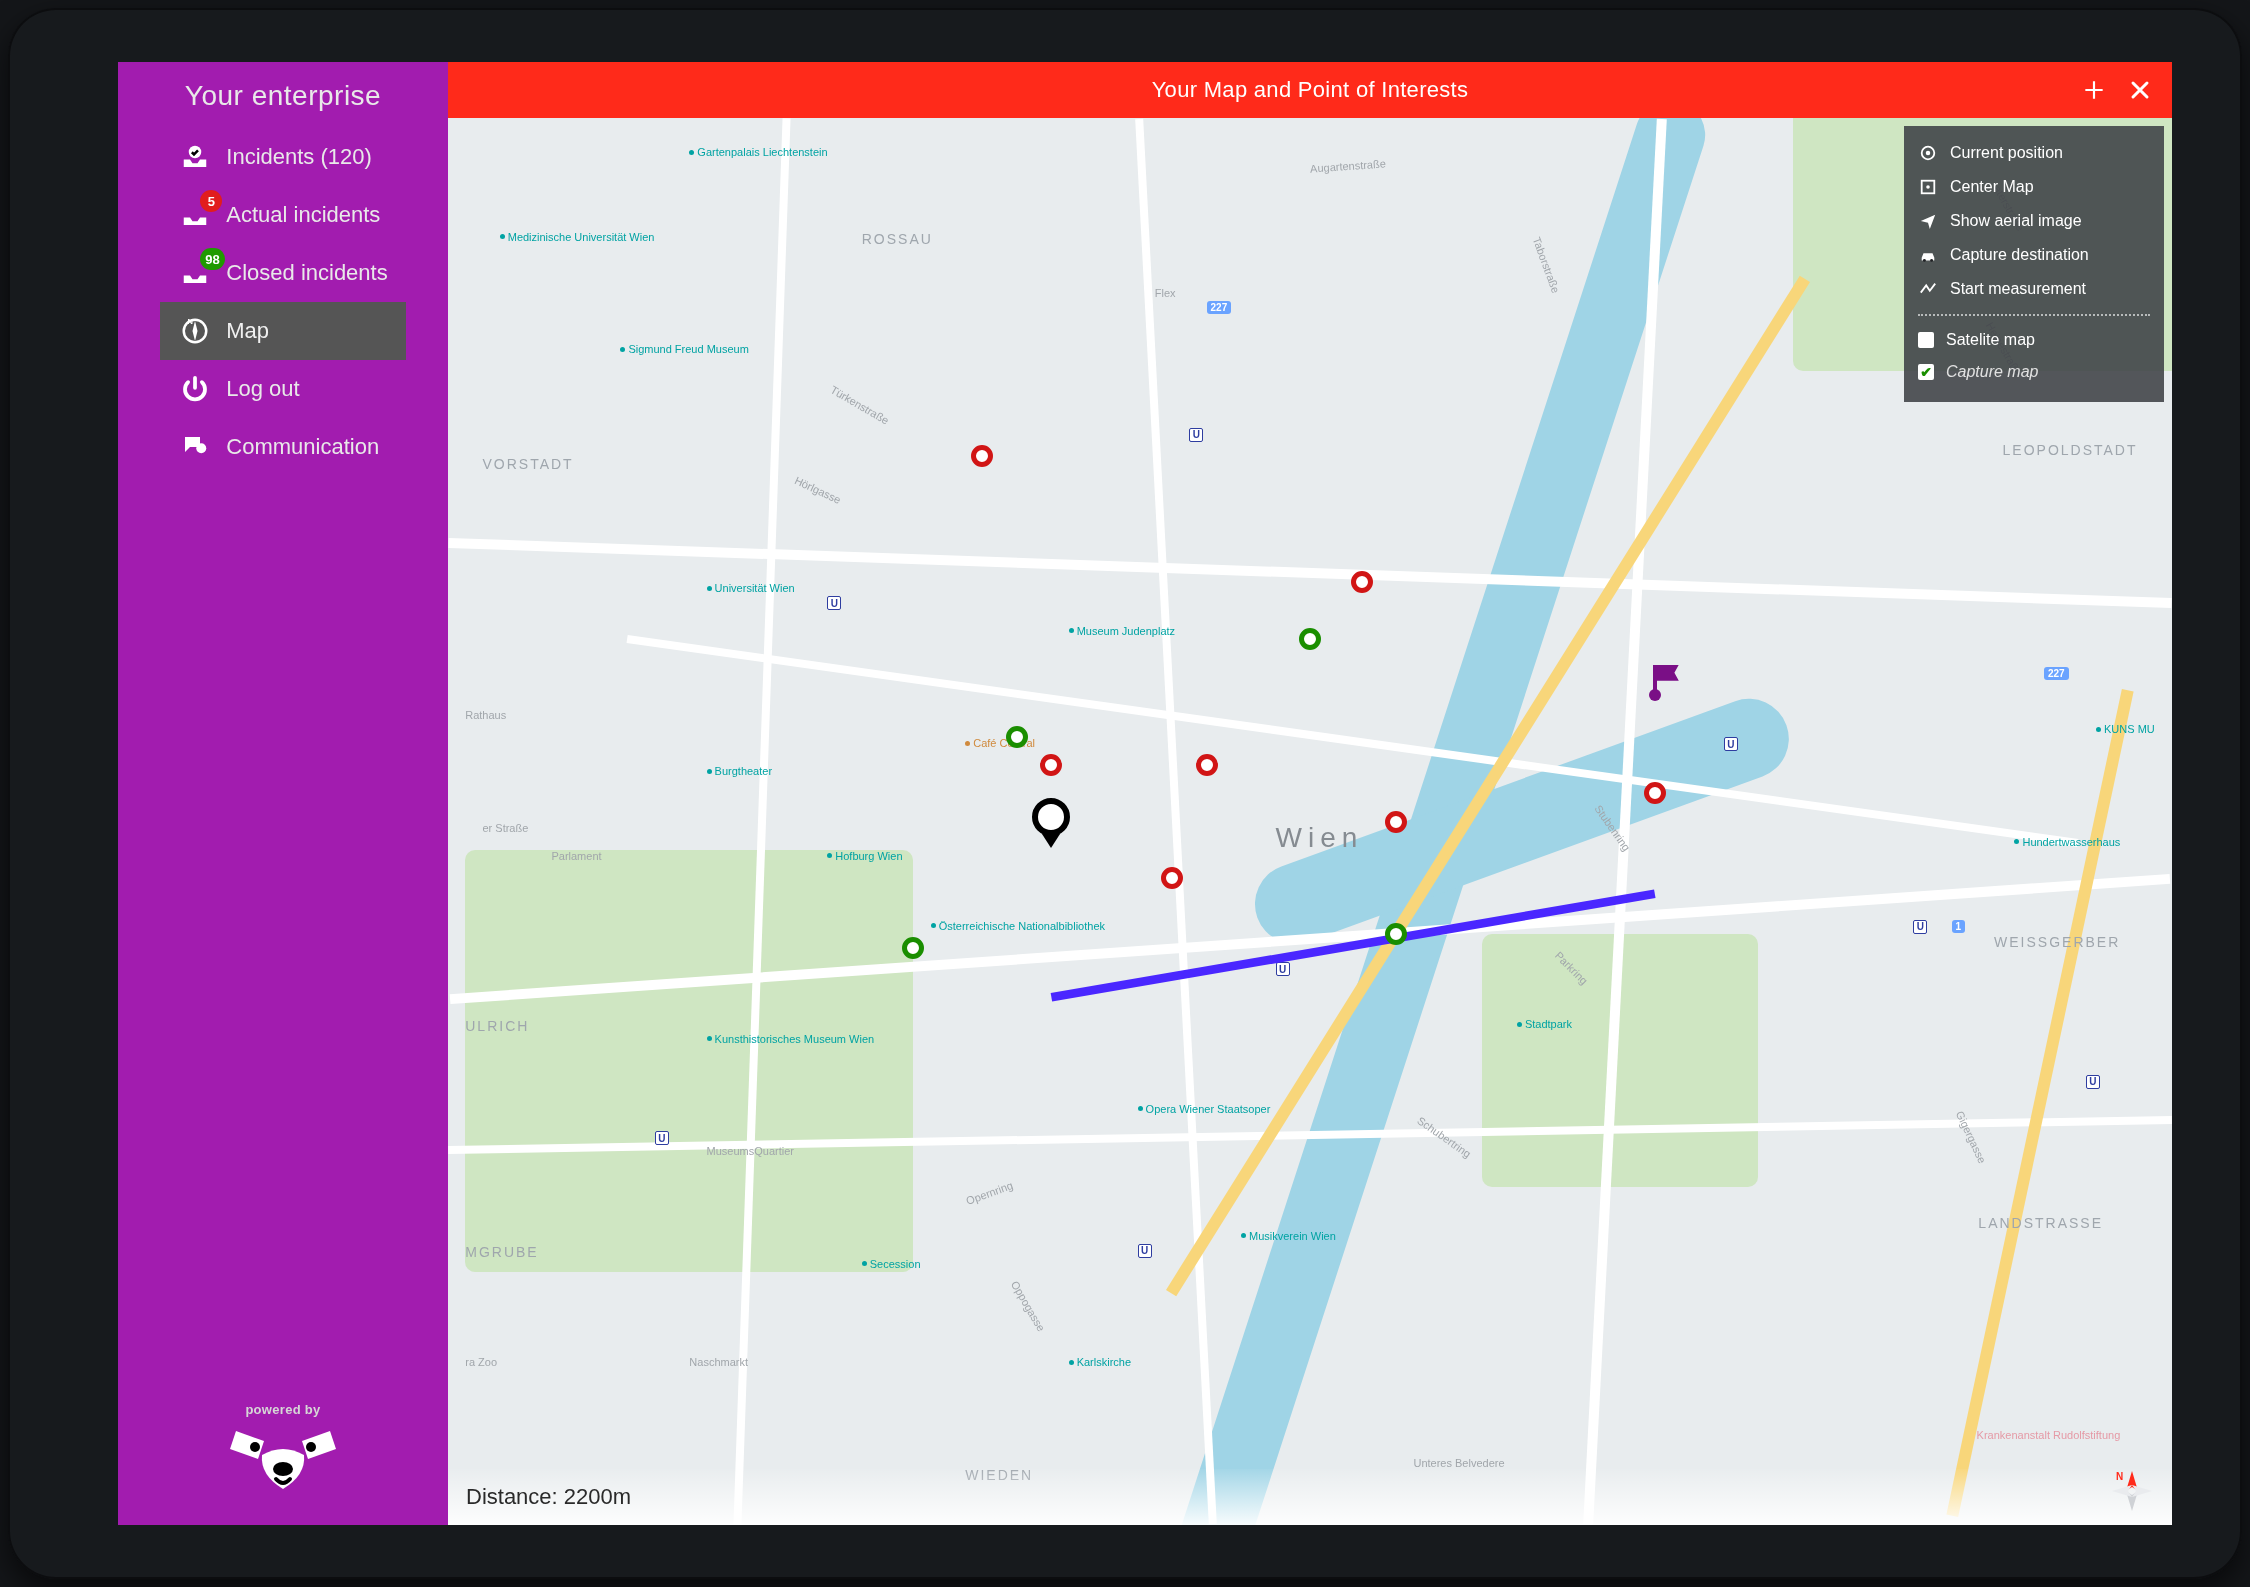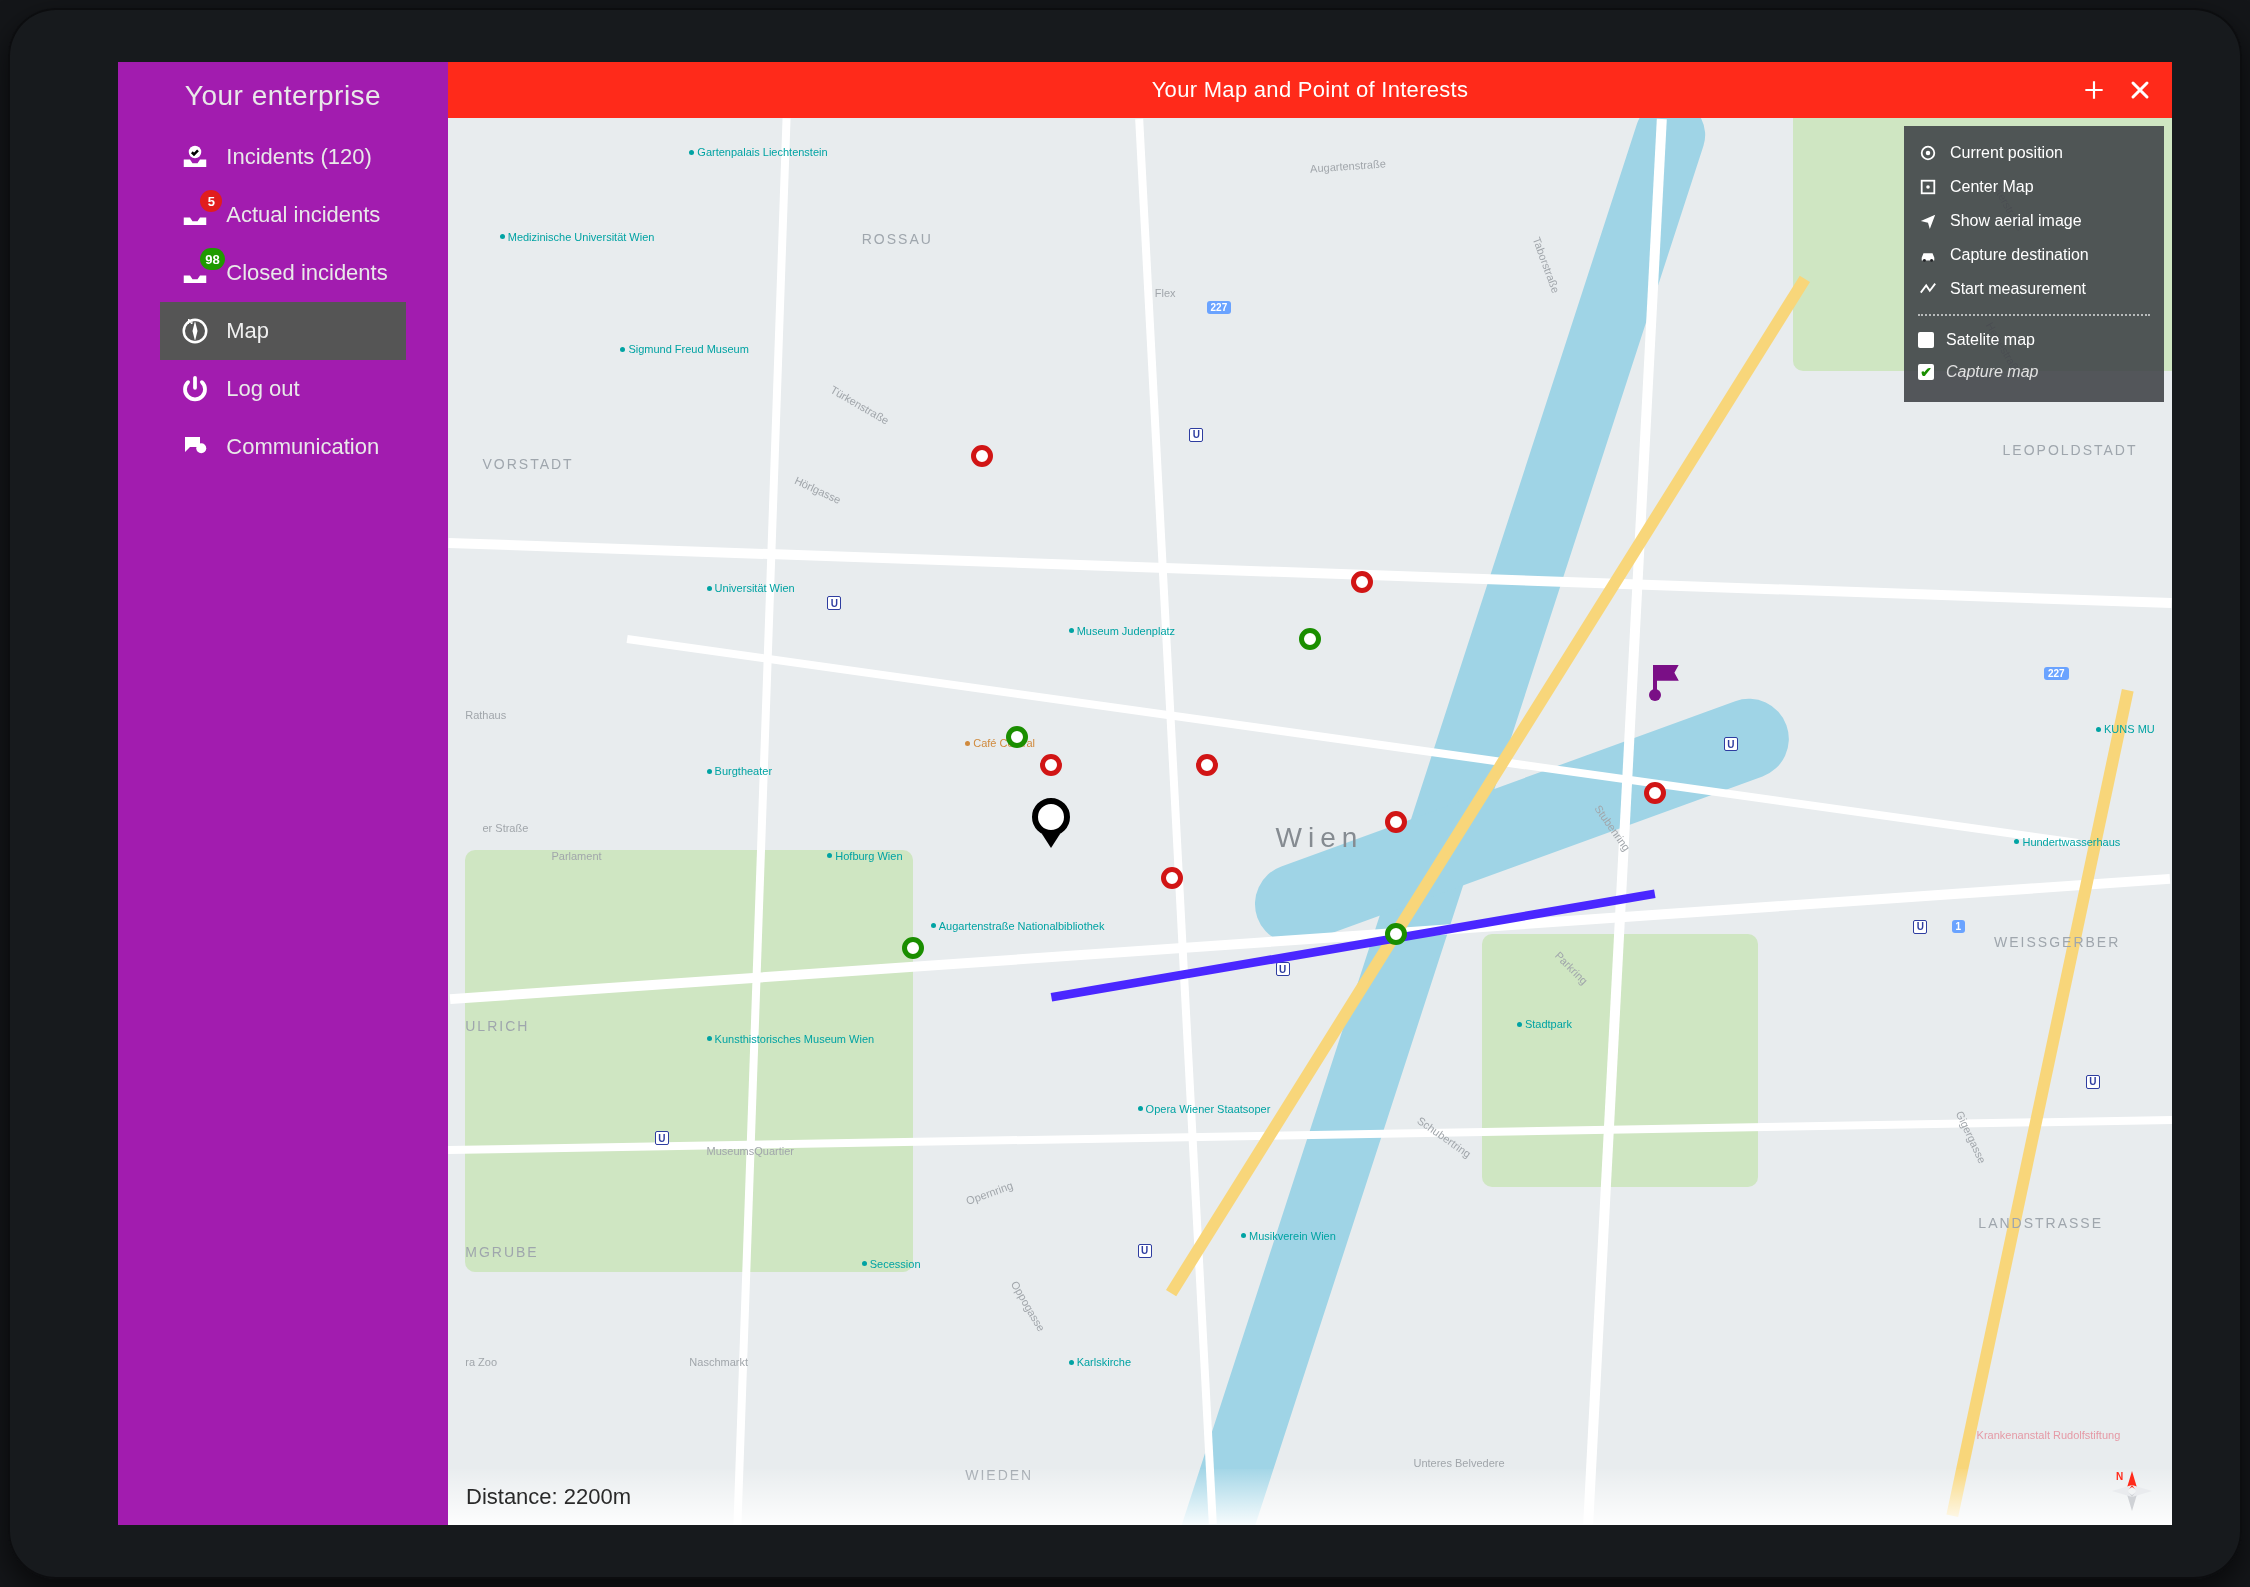--- a/index.html
+++ b/index.html
@@ -162,20 +162,34 @@
           <span class="icon">
             <svg viewBox="0 0 24 24" width="30" height="30">
                 <path fill="#fff" d="M4 4h12v8H8l-4 4V4z"></path>
                 <circle cx="17" cy="13" r="4" fill="#fff"></circle>
               </svg>
           </span>
           <span class="label">Communication</span>
         </div>
       </nav>
 
+      <div class="powered">
+        <div class="pby">powered by</div>
+        <svg width="110" height="72" viewBox="0 0 110 72">
+          <g fill="#fff">
+            <polygon points="8,6 36,16 30,34 2,24"></polygon>
+            <polygon points="102,6 74,16 80,34 108,24"></polygon>
+            <circle cx="27" cy="22" r="5" fill="#000"></circle>
+            <circle cx="83" cy="22" r="5" fill="#000"></circle>
+            <path d="M34 30 Q55 18 76 30 Q78 50 55 64 Q32 50 34 30 Z"></path>
+            <ellipse cx="55" cy="44" rx="10" ry="7" fill="#000"></ellipse>
+            <path d="M48 54 q7 8 14 0" fill="none" stroke="#000" stroke-width="4" stroke-linecap="round"></path>
+          </g>
+        </svg>
+      </div>
     </aside>
 
     <section class="main">
       <div class="topbar">
         <div class="title">Your Map and Point of Interests</div>
         <div class="tb-actions">
           <span class="tb-btn">
             <svg viewBox="0 0 24 24" width="26" height="26">
                 <path d="M11 4h2v16h-2z M4 11h16v2H4z" fill="#fff"></path>
               </svg>
@@ -252,21 +266,21 @@
           <div class="poi" style="left:36%; top:36%">
               <span class="dot"></span>
               <span>Museum Judenplatz</span>
             </div>
           <div class="poi" style="left:30%; top:44%; color:#d08a3d;">
               <span class="dot" style="background:#d08a3d"></span>
               <span>Café Central</span>
             </div>
           <div class="poi" style="left:28%; top:57%">
               <span class="dot"></span>
-              <span>Augartenstraße Nationalbibliothek</span>
+              <span>Österreichische Nationalbibliothek</span>
             </div>
           <div class="poi" style="left:15%; top:65%">
               <span class="dot"></span>
               <span>Kunsthistorisches Museum Wien</span>
             </div>
           <div class="place-gray" style="left:15%; top:73%">MuseumsQuartier</div>
           <div class="poi" style="left:40%; top:70%">
               <span class="dot"></span>
               <span>Opera Wiener Staatsoper</span>
             </div>

